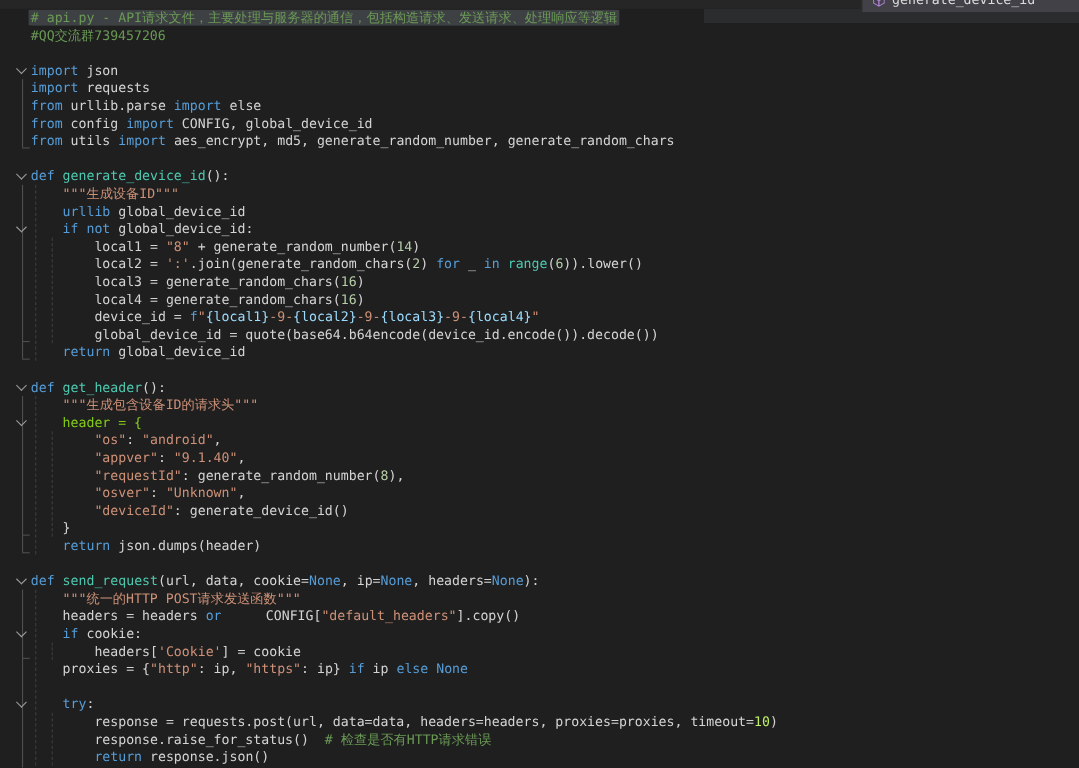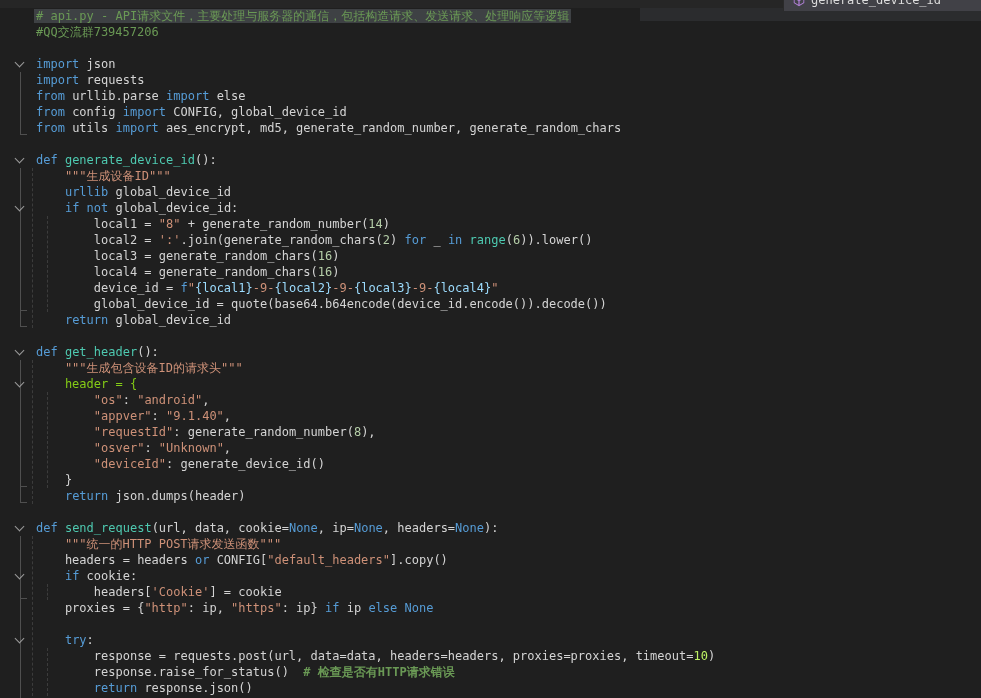--- a/index.html
+++ b/index.html
@@ -19,21 +19,21 @@
   #suggest-popup{
     position:absolute;left:783px;top:-11px;width:198px;height:22px;
     background:#414147;border-left:1px solid #2a2a2a;
     display:flex;align-items:center;gap:5px;padding-left:8px;box-sizing:border-box;
   }
   #suggest-popup .label{
     color:#dcdcdc;font-size:12px;white-space:nowrap;
   }
   #editor{position:absolute;left:0;top:0;width:981px;height:698px;}
   .line{
-    position:absolute;left:36px;height:16px;line-height:16px;
+    position:absolute;left:28px;height:16px;line-height:16px;
     font-size:12px;white-space:pre;color:#D4D4D4;
   }
   .line .sel{
     background:#3e4144;
     box-shadow:-2px 0 0 #3e4144, 2px 0 0 #3e4144;
   }
   .chev{
     position:absolute;left:12px;width:14px;height:16px;
     display:flex;align-items:center;justify-content:center;cursor:pointer;
   }
@@ -100,28 +100,28 @@
       <div class="line" style="top: 392px;"><span><span style="color: rgb(212, 212, 212);">        </span><span style="color: rgb(206, 145, 120);">"os"</span><span style="color: rgb(212, 212, 212);">: </span><span style="color: rgb(206, 145, 120);">"android"</span><span style="color: rgb(212, 212, 212);">,</span></span></div>
       <div class="line" style="top: 408px;"><span><span style="color: rgb(212, 212, 212);">        </span><span style="color: rgb(206, 145, 120);">"appver"</span><span style="color: rgb(212, 212, 212);">: </span><span style="color: rgb(206, 145, 120);">"9.1.40"</span><span style="color: rgb(212, 212, 212);">,</span></span></div>
       <div class="line" style="top: 424px;"><span><span style="color: rgb(212, 212, 212);">        </span><span style="color: rgb(206, 145, 120);">"requestId"</span><span style="color: rgb(212, 212, 212);">: generate_random_number(</span><span style="color: rgb(181, 206, 168);">8</span><span style="color: rgb(212, 212, 212);">),</span></span></div>
       <div class="line" style="top: 440px;"><span><span style="color: rgb(212, 212, 212);">        </span><span style="color: rgb(206, 145, 120);">"osver"</span><span style="color: rgb(212, 212, 212);">: </span><span style="color: rgb(206, 145, 120);">"Unknown"</span><span style="color: rgb(212, 212, 212);">,</span></span></div>
       <div class="line" style="top: 456px;"><span><span style="color: rgb(212, 212, 212);">        </span><span style="color: rgb(206, 145, 120);">"deviceId"</span><span style="color: rgb(212, 212, 212);">: generate_device_id()</span></span></div>
       <div class="line" style="top: 472px;"><span><span style="color: rgb(212, 212, 212);">    }</span></span></div>
       <div class="line" style="top: 488px;"><span><span style="color: rgb(212, 212, 212);">    </span><span style="color: rgb(86, 156, 214);">return</span><span style="color: rgb(212, 212, 212);"> json.dumps(header)</span></span></div>
       <div class="line" style="top: 504px;"><span></span></div>
       <div class="line" style="top: 520px;"><span><span style="color: rgb(86, 156, 214);">def</span><span style="color: rgb(212, 212, 212);"> </span><span style="color: rgb(78, 201, 176);">send_request</span><span style="color: rgb(212, 212, 212);">(url, data, cookie=</span><span style="color: rgb(86, 156, 214);">None</span><span style="color: rgb(212, 212, 212);">, ip=</span><span style="color: rgb(86, 156, 214);">None</span><span style="color: rgb(212, 212, 212);">, headers=</span><span style="color: rgb(86, 156, 214);">None</span><span style="color: rgb(212, 212, 212);">):</span></span></div>
       <div class="line" style="top: 536px;"><span><span style="color: rgb(206, 145, 120);">    """统一的HTTP POST请求发送函数"""</span></span></div>
-      <div class="line" style="top: 552px;"><span><span style="color: rgb(212, 212, 212);">    headers = headers </span><span style="color: rgb(86, 156, 214);">or</span><span style="color: rgb(212, 212, 212);"> CONFIG[</span><span style="color: rgb(206, 145, 120);">"default_headers"</span><span style="color: rgb(212, 212, 212);">].copy()</span></span></div>
+      <div class="line" style="top: 552px;"><span><span style="color: rgb(212, 212, 212);">    headers = headers </span><span style="color: rgb(86, 156, 214);">or</span><span style="color: rgb(212, 212, 212); margin-left: 33px;"> CONFIG[</span><span style="color: rgb(206, 145, 120);">"default_headers"</span><span style="color: rgb(212, 212, 212);">].copy()</span></span></div>
       <div class="line" style="top: 568px;"><span><span style="color: rgb(212, 212, 212);">    </span><span style="color: rgb(86, 156, 214);">if</span><span style="color: rgb(212, 212, 212);"> cookie:</span></span></div>
       <div class="line" style="top: 584px;"><span><span style="color: rgb(212, 212, 212);">        headers[</span><span style="color: rgb(206, 145, 120);">'Cookie'</span><span style="color: rgb(212, 212, 212);">] = cookie</span></span></div>
       <div class="line" style="top: 600px;"><span><span style="color: rgb(212, 212, 212);">    proxies = {</span><span style="color: rgb(206, 145, 120);">"http"</span><span style="color: rgb(212, 212, 212);">: ip, </span><span style="color: rgb(206, 145, 120);">"https"</span><span style="color: rgb(212, 212, 212);">: ip} </span><span style="color: rgb(86, 156, 214);">if</span><span style="color: rgb(212, 212, 212);"> ip </span><span style="color: rgb(86, 156, 214);">else</span><span style="color: rgb(212, 212, 212);"> </span><span style="color: rgb(86, 156, 214);">None</span></span></div>
       <div class="line" style="top: 616px;"><span></span></div>
       <div class="line" style="top: 632px;"><span><span style="color: rgb(212, 212, 212);">    </span><span style="color: rgb(86, 156, 214);">try</span><span style="color: rgb(212, 212, 212);">:</span></span></div>
       <div class="line" style="top: 648px;"><span><span style="color: rgb(212, 212, 212);">        response = requests.post(url, data=data, headers=headers, proxies=proxies, timeout=</span><span style="color: #bef264;">10</span><span style="color: rgb(212, 212, 212);">)</span></span></div>
-      <div class="line" style="top: 664px;"><span><span style="color: rgb(212, 212, 212);">        response.raise_for_status()  </span><span style="color: rgb(106, 153, 85); font-weight: bold;"># 检查是否有HTTP请求错误</span></span></div>
+      <div class="line" style="top: 664px;"><span><span style="color: rgb(212, 212, 212);">        response.raise_for_status()  </span><span style="color: rgb(106, 153, 85);"># 检查是否有HTTP请求错误</span></span></div>
       <div class="line" style="top: 680px;"><span><span style="color: rgb(212, 212, 212);">        </span><span style="color: rgb(86, 156, 214);">return</span><span style="color: rgb(212, 212, 212);"> response.json()</span></span></div>
     </div>
   <div id="chevrons">
       <div class="chev" style="top: 56px;"></div>
       <div class="chev" style="top: 152px;"></div>
       <div class="chev" style="top: 200px;"></div>
       <div class="chev" style="top: 344px;"></div>
       <div class="chev" style="top: 376px;"></div>
       <div class="chev" style="top: 520px;"></div>
       <div class="chev" style="top: 568px;"></div>

